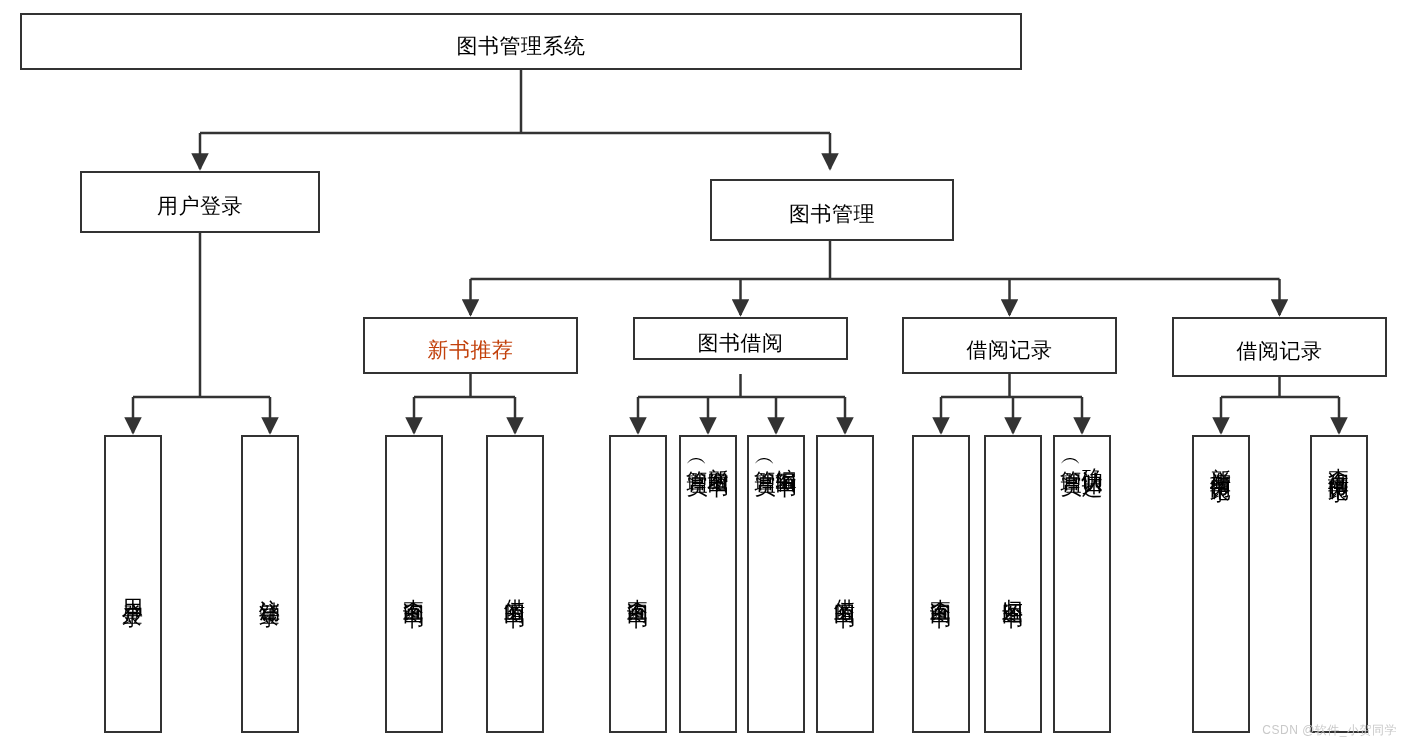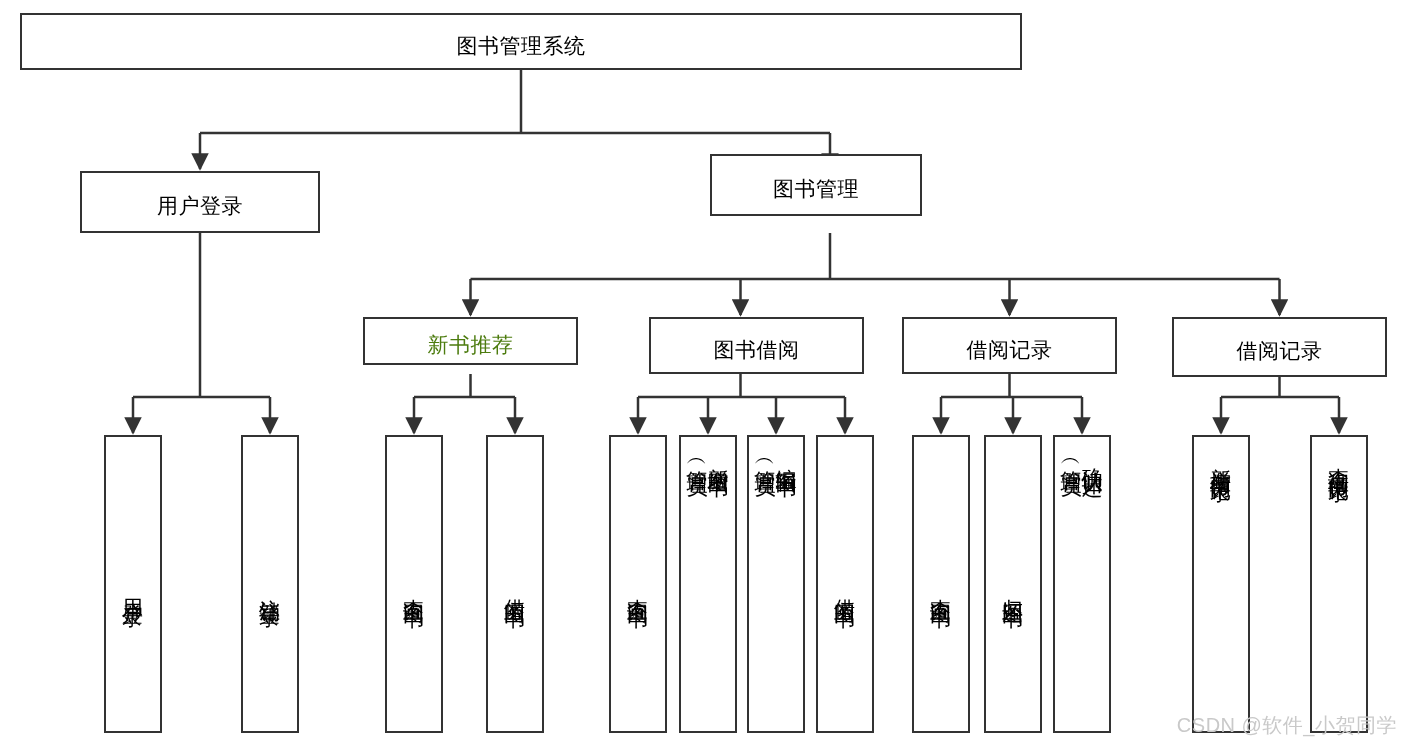--- a/index.html
+++ b/index.html
@@ -59,21 +59,21 @@
     white-space: pre;
   }
   .node.vert.centered {
     align-items: center;
     padding-top: 0;
   }
   #watermark {
     position: absolute;
     right: 8px;
     bottom: 8px;
-    font-size: 20px;
+    font-size: 12px;
     color: #c9c9c9;
     letter-spacing: 0.5px;
     user-select: none;
     text-align: center;
   }
 </style>
 </head>
 <body>
 
 <div id="canvas">
@@ -119,27 +119,27 @@
         <line x1="1339" y1="397" x2="1339" y2="433" stroke="#333333" stroke-width="2.5" marker-end="url(#arrow)"></line>
       </g>
   </svg>
   <div id="node-layer">
       <div class="node horiz" style="left: 20px; top: 13px; width: 1002px; height: 57px; border-color: rgb(51, 51, 51); background: rgb(255, 255, 255); color: rgb(0, 0, 0);">
         <span class="label">图书管理系统</span>
       </div>
       <div class="node horiz" style="left: 80px; top: 171px; width: 240px; height: 62px; border-color: rgb(51, 51, 51); background: rgb(255, 255, 255); color: rgb(0, 0, 0);">
         <span class="label">用户登录</span>
       </div>
-      <div class="node horiz" style="left: 710px; top: 154px; width: 212px; height: 62px; border-color: rgb(51, 51, 51); background: rgb(255, 255, 255); color: rgb(0, 0, 0);">
+      <div class="node horiz" style="left: 710px; top: 179px; width: 244px; height: 62px; border-color: rgb(51, 51, 51); background: rgb(255, 255, 255); color: rgb(0, 0, 0);">
         <span class="label">图书管理</span>
       </div>
-      <div class="node horiz" style="left: 363px; top: 317px; width: 215px; height: 48px; border-color: rgb(51, 51, 51); background: rgb(255, 255, 255); color: #4d7c0f;">
+      <div class="node horiz" style="left: 363px; top: 317px; width: 215px; height: 57px; border-color: rgb(51, 51, 51); background: rgb(255, 255, 255); color: #c2410c;">
         <span class="label">新书推荐</span>
       </div>
-      <div class="node horiz" style="left: 649px; top: 317px; width: 215px; height: 57px; border-color: rgb(51, 51, 51); background: rgb(255, 255, 255); color: rgb(0, 0, 0);">
+      <div class="node horiz" style="left: 633px; top: 317px; width: 215px; height: 43px; border-color: rgb(51, 51, 51); background: rgb(255, 255, 255); color: rgb(0, 0, 0);">
         <span class="label">图书借阅</span>
       </div>
       <div class="node horiz" style="left: 902px; top: 317px; width: 215px; height: 57px; border-color: rgb(51, 51, 51); background: rgb(255, 255, 255); color: rgb(0, 0, 0);">
         <span class="label">借阅记录</span>
       </div>
       <div class="node horiz" style="left: 1172px; top: 317px; width: 215px; height: 60px; border-color: rgb(51, 51, 51); background: rgb(255, 255, 255); color: rgb(0, 0, 0);">
         <span class="label">借阅记录</span>
       </div>
       <div class="node vert centered" style="left: 104px; top: 435px; width: 58px; height: 298px; border-color: rgb(51, 51, 51); background: rgb(255, 255, 255); color: rgb(0, 0, 0);">
         <span class="label">用户登录</span>

